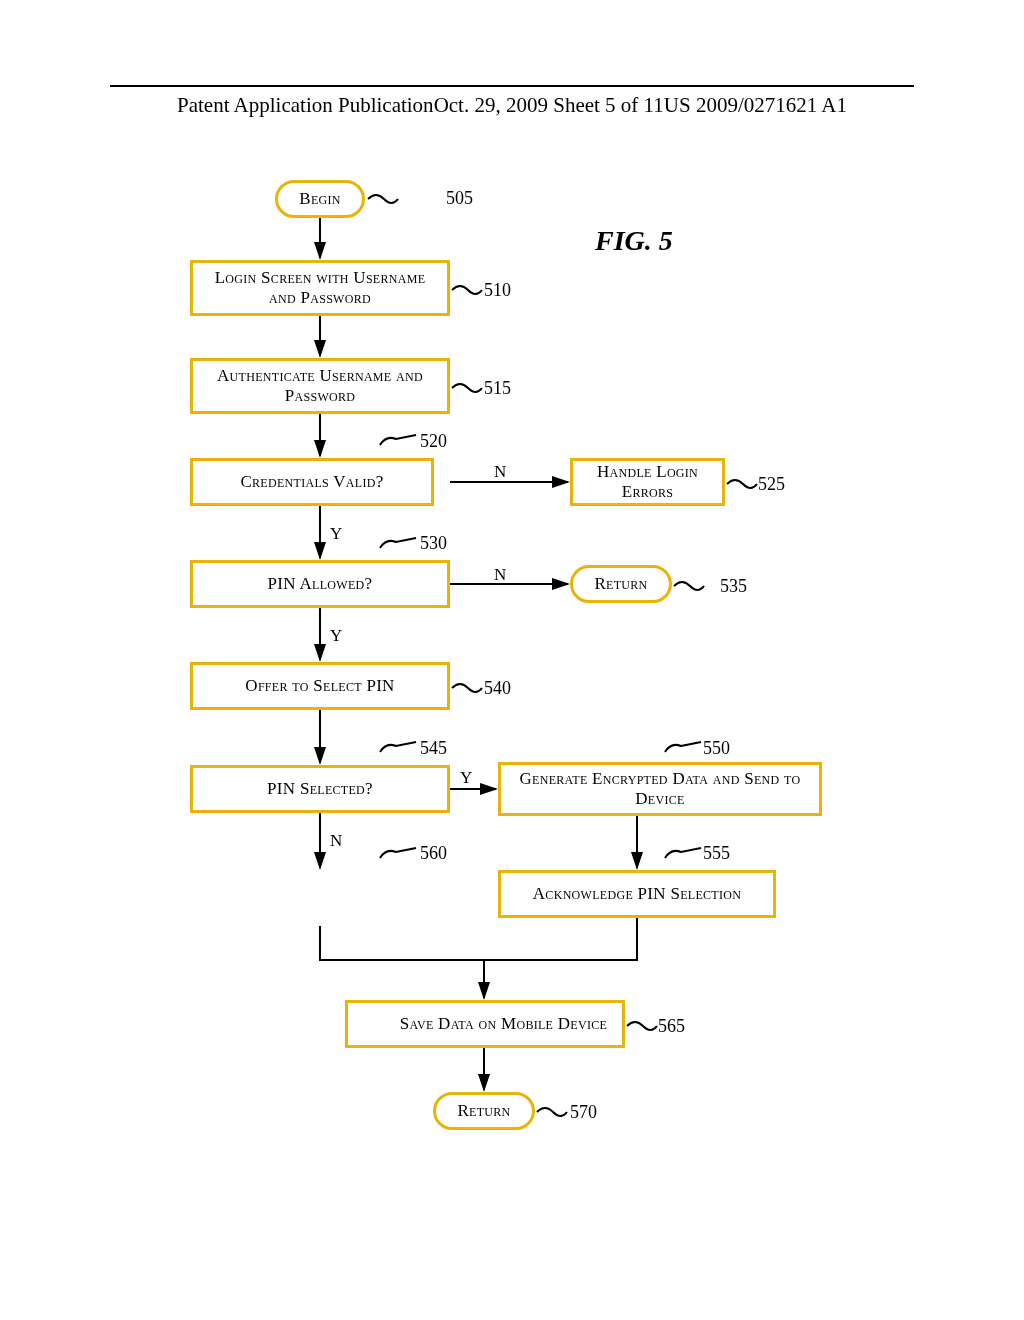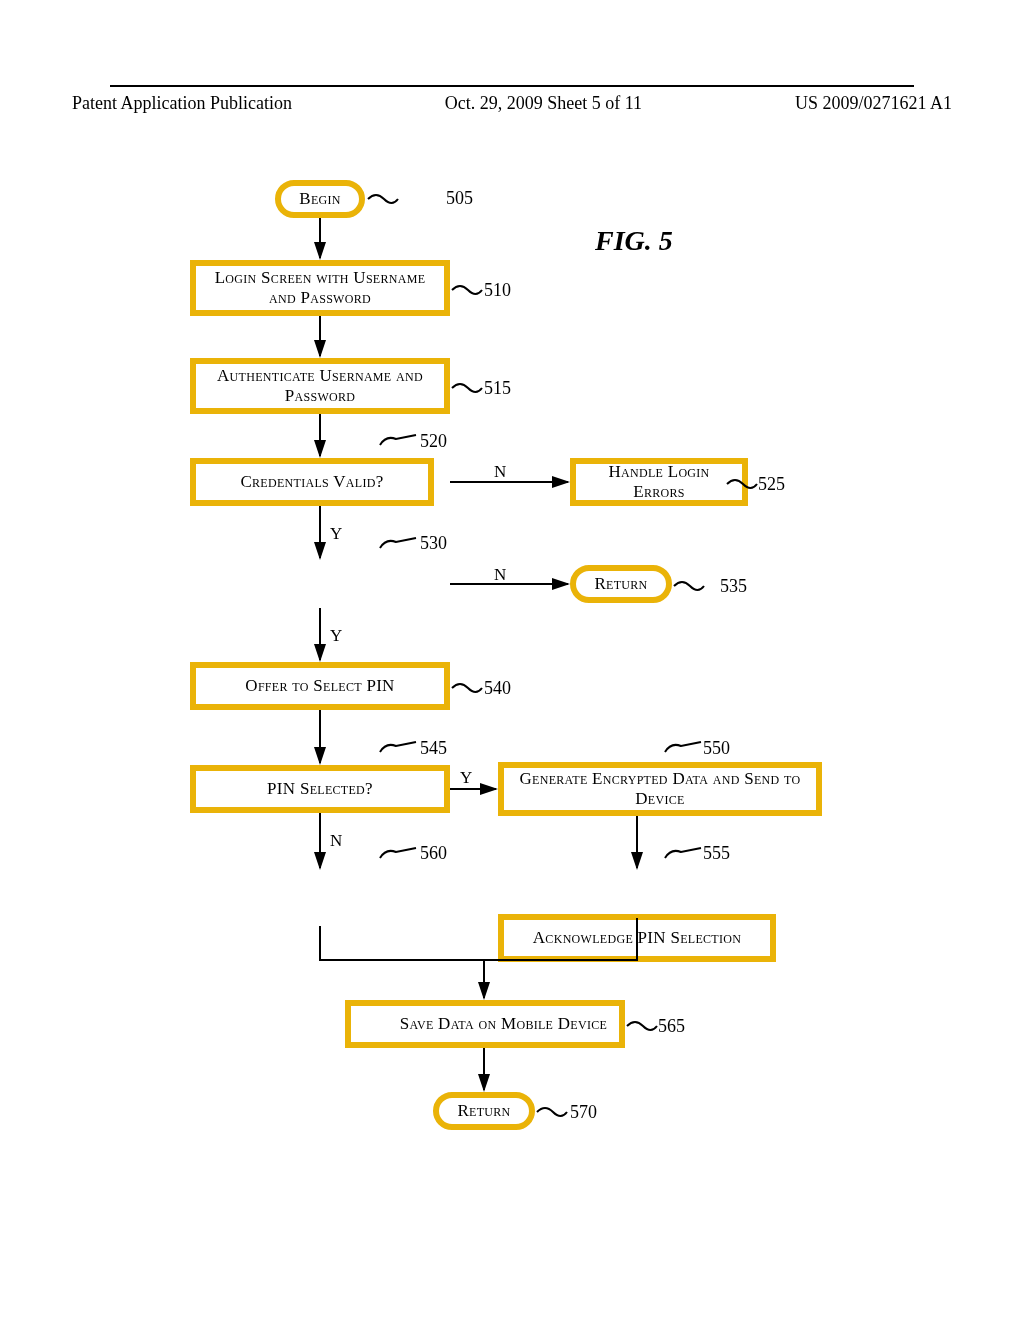--- a/index.html
+++ b/index.html
@@ -20,33 +20,33 @@
     top: 85px;
     left: 0;
     width: 100%;
   }
   .header-line {
     border-top: 2px solid #000;
     margin: 0 110px 6px 110px;
   }
   .header-row {
     display: flex;
-    justify-content: space-between;
-    margin: 0 72px;
-    font-size: 18px;
+    justify-content: center;
+    margin: 0 107px;
+    font-size: 21px;
   }
   .figure-title {
     position: absolute;
     font-style: italic;
     font-weight: bold;
     font-size: 28px;
   }
   .node {
     position: absolute;
-    border: 6px solid #eab308;
+    border: 3px solid #eab308;
     display: flex;
     align-items: center;
     justify-content: center;
     text-align: center;
     font-size: 17px;
     font-variant: small-caps;
     letter-spacing: 0.3px;
     padding: 4px 8px;
     box-sizing: border-box;
     background: #fff;
@@ -87,33 +87,34 @@
   <div class="figure-title" style="left:595px; top:225px;">FIG. 5</div>
 
   <div class="node terminator" style="left:275px; top:180px; width:90px; height:38px;">Begin</div>
 
   <div class="node" style="left:190px; top:260px; width:260px; height:56px;">Login Screen with Username and Password</div>
 
   <div class="node" style="left:190px; top:358px; width:260px; height:56px;">Authenticate Username and Password</div>
 
   <div class="node" style="left:190px; top:458px; width:244px; height:48px;">Credentials Valid?</div>
 
-  <div class="node" style="left:570px; top:458px; width:178px; height:48px;">Handle Login Errors</div>
+  <div class="node" style="left:570px; top:458px; width:155px; height:48px;">Handle Login Errors</div>
 
+  <div class="node" style="left:190px; top:560px; width:260px; height:48px;">PIN Allowed?</div>
 
   <div class="node terminator" style="left:570px; top:565px; width:102px; height:38px;">Return</div>
 
   <div class="node" style="left:190px; top:765px; width:260px; height:48px;">PIN Selected?</div>
 
   <div class="node" style="left:190px; top:662px; width:260px; height:48px;">Offer to Select PIN</div>
 
   <div class="node" style="left:498px; top:762px; width:324px; height:54px;">Generate Encrypted Data and Send to Device</div>
 
 
-  <div class="node" style="left:498px; top:870px; width:278px; height:48px;margin-top:44px;">Acknowledge PIN Selection</div>
+  <div class="node" style="left:498px; top:870px; width:278px; height:48px;">Acknowledge PIN Selection</div>
 
   <div class="node" style="left:345px; top:1000px; width:280px; height:48px;padding-left:45px;">Save Data on Mobile Device</div>
 
   <div class="node terminator" style="left:433px; top:1092px; width:102px; height:38px;">Return</div>
 
   <span class="ref-label" style="left:400px; top:188px;margin-left:46px;">505</span>
   <span class="ref-label" style="left:484px; top:280px;">510</span>
   <span class="ref-label" style="left:484px; top:378px;">515</span>
   <span class="ref-label" style="left:420px; top:431px;">520</span>
   <span class="ref-label" style="left:758px; top:474px;">525</span>

